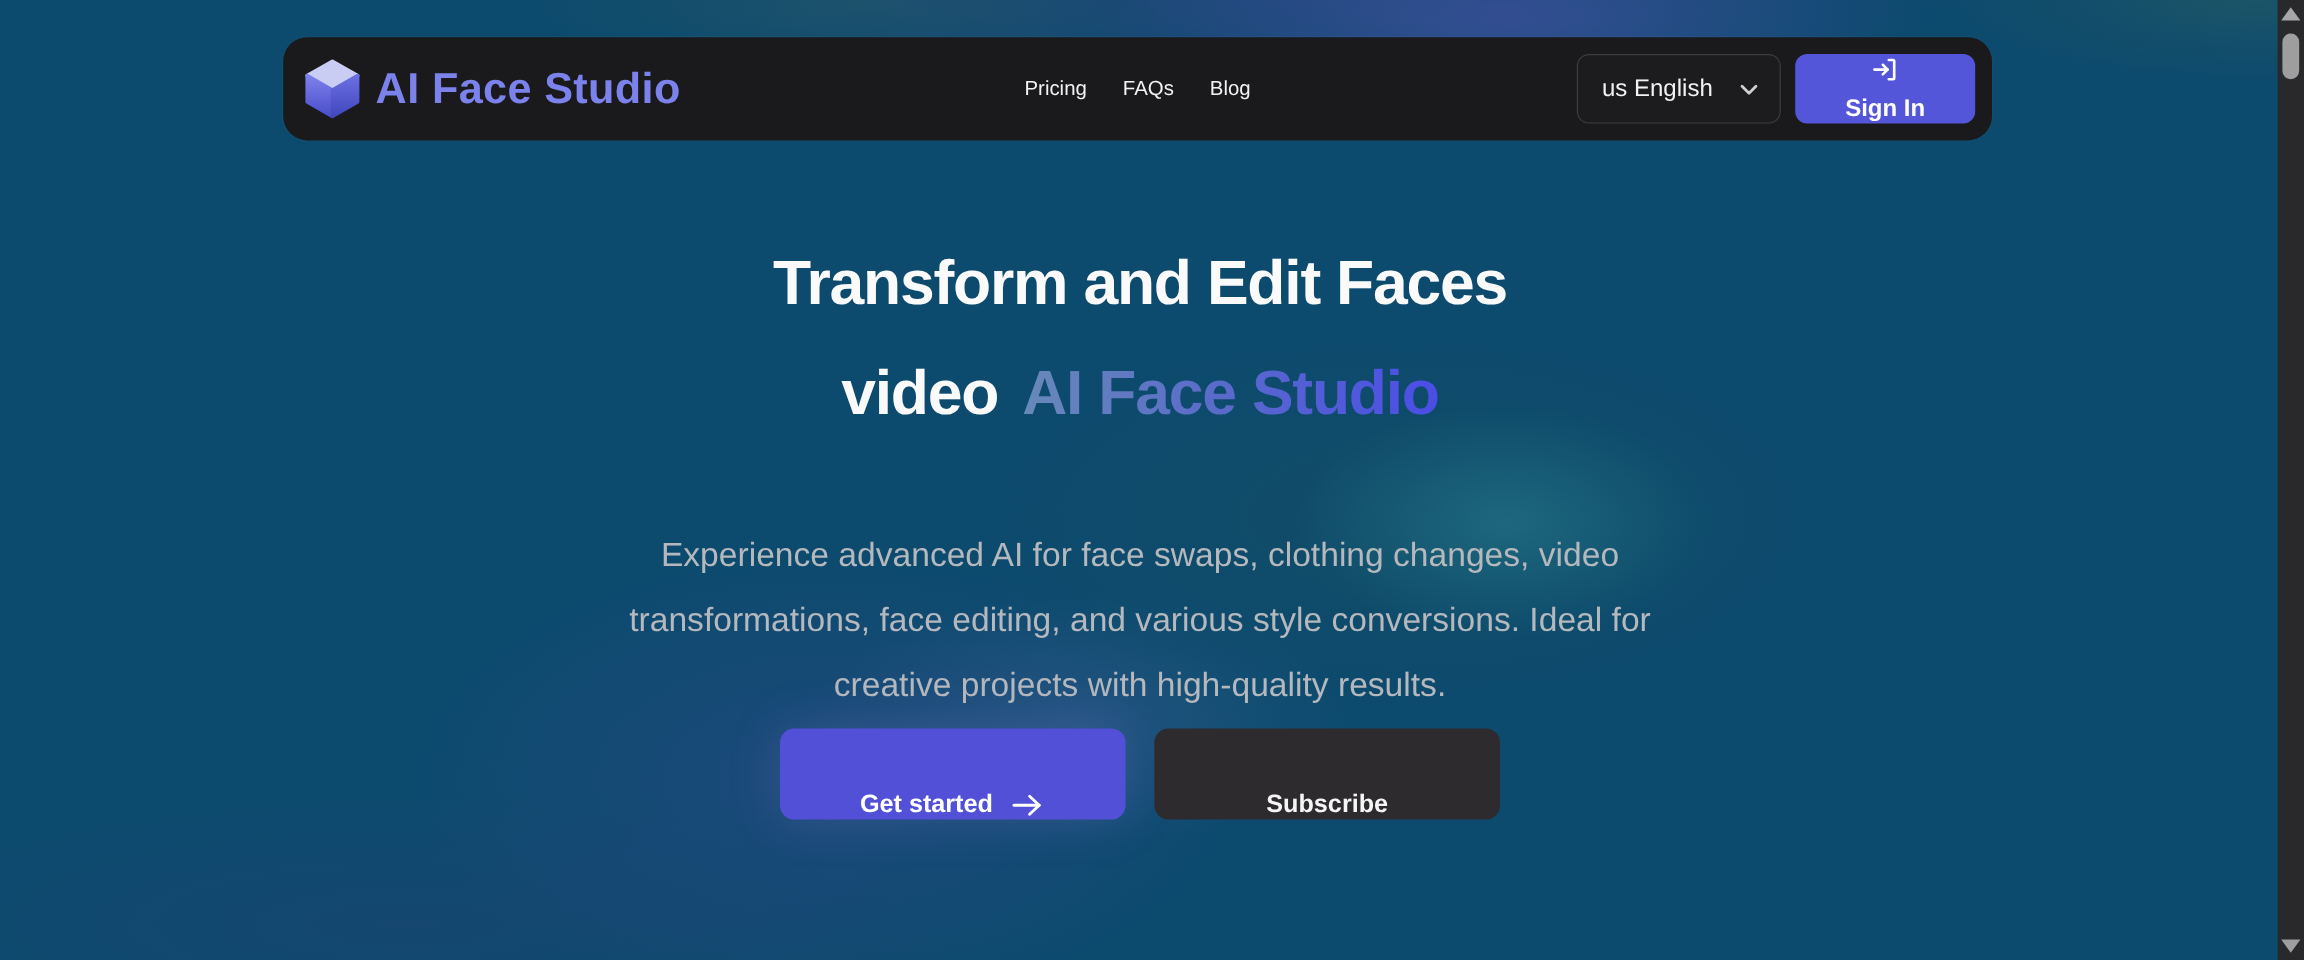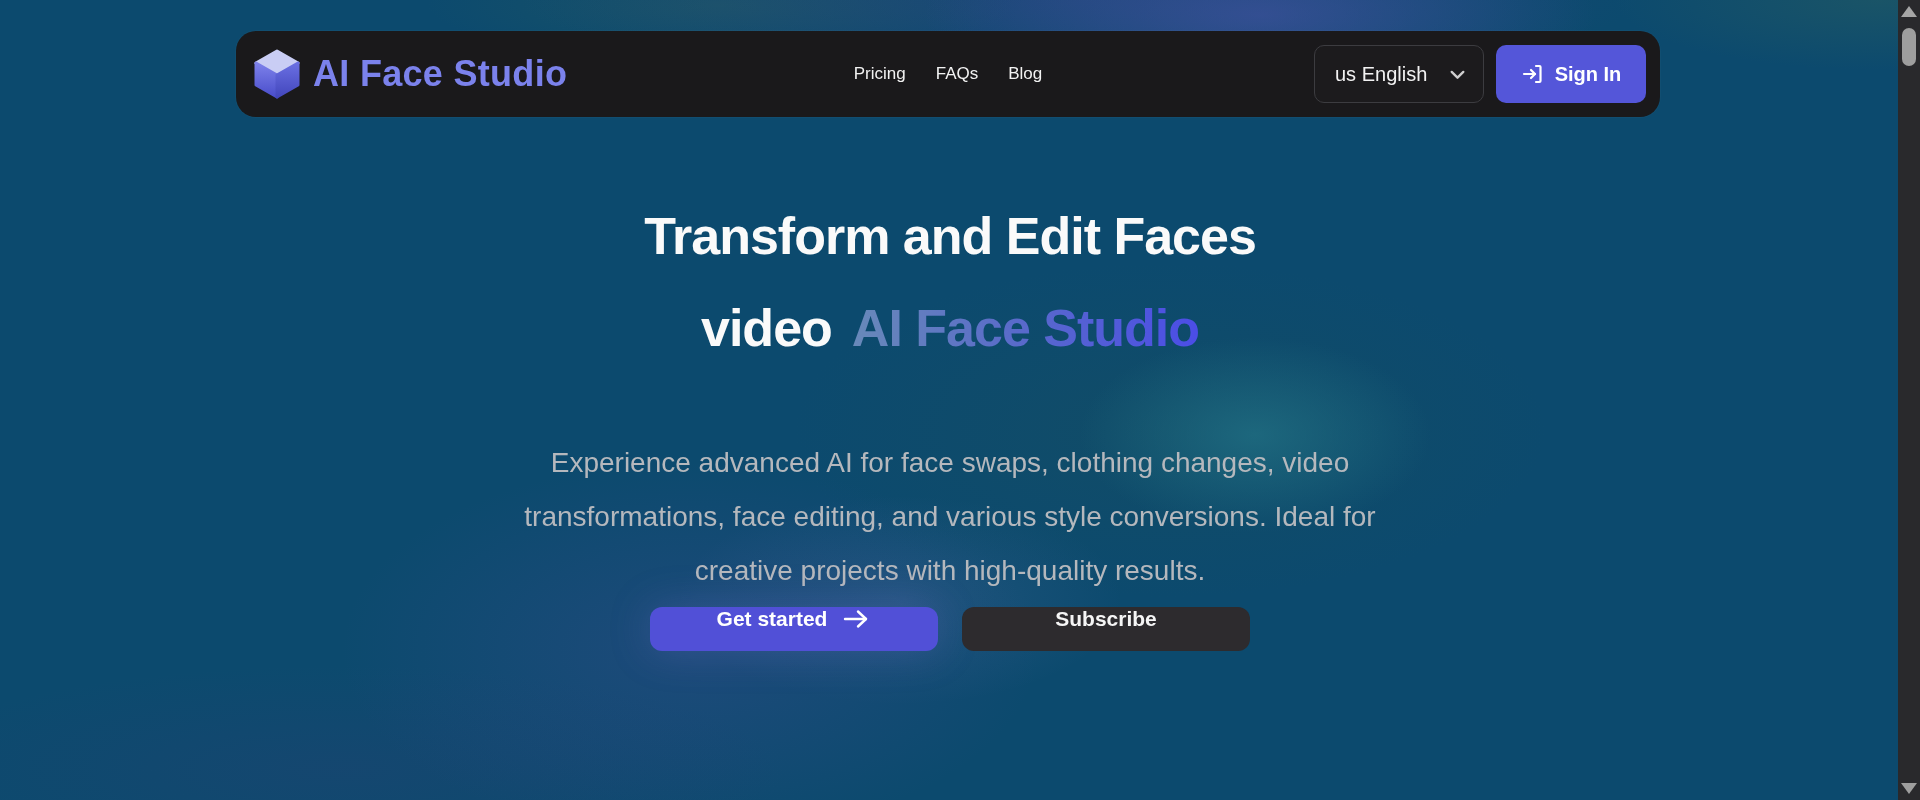--- a/index.html
+++ b/index.html
@@ -28,35 +28,35 @@
   .logo-text { font-size:36px; font-weight:700; color:#7b82ec; letter-spacing:0.3px; white-space:nowrap; }
   .nav-links { position:absolute; left:50%; transform:translateX(-50%); display:flex; gap:30px; }
   .nav-links a { color:#f2f2f2; font-size:17px; cursor:pointer; text-decoration:none; white-space:nowrap; }
   .nav-right { margin-left:auto; display:flex; align-items:center; gap:12px; }
   .lang-select { height:58px; min-width:170px; border:1px solid #3c3c40; border-radius:10px;
                  background:rgba(255,255,255,0.012); display:flex; align-items:center;
                  justify-content:space-between; padding:0 16px 0 20px; gap:20px;
                  color:#f2f2f2; font-size:20px; cursor:pointer; white-space:nowrap; }
   .signin { height:58px; width:150px; background:#5456d9; border:none; border-radius:10px;
             display:flex; align-items:center; justify-content:center; gap:10px;
-            color:#fff; font-size:20px; font-weight:700; cursor:pointer; }
+            color:#fff; font-size:20px; font-weight:700; cursor:pointer;flex-direction:column; }
 
   
   .hero-title { position:absolute; top:190px; left:0; width:1900px; text-align:center;
                 color:#fafafa; font-size:52px; line-height:92px; font-weight:700;
                 letter-spacing:-1px; }
   .brand-grad { background:linear-gradient(90deg,#6889b9 0%, #5a6cc9 45%, #4b4de6 100%);
                 -webkit-background-clip:text; background-clip:text; color:transparent;
                 margin-left:20px; }
   .hero-desc { position:absolute; top:436px; left:475px; width:950px; text-align:center;
                font-size:28px; line-height:54px; color:#b5b8bd; font-weight:400; }
 
   .cta-row { position:absolute; top:607px; left:0; width:1900px; display:flex;
              justify-content:center; gap:24px; }
-  .btn { height:44px; width:288px; border-radius:12px; display:flex; align-items:flex-start;
+  .btn { height:76px; width:288px; border-radius:12px; display:flex; align-items:flex-end;
          justify-content:center; gap:14px; font-size:21px; font-weight:700; border:none;
          cursor:pointer; font-family:"Liberation Sans", sans-serif; }
   .btn-primary { background:#5150d7; color:#fff; box-shadow:0 0 40px rgba(120,120,210,0.25); }
   .btn-secondary { background:#2d2b2e; color:#f5f5f5; }
 
   
   .scrollbar { position:absolute; right:0; top:0; width:22px; height:800px; background:#29292c; }
   .scroll-up { position:absolute; top:6px; left:3px; width:0; height:0;
                border-left:8px solid transparent; border-right:8px solid transparent;
                border-bottom:11px solid #a6a6a6; cursor:pointer; }

